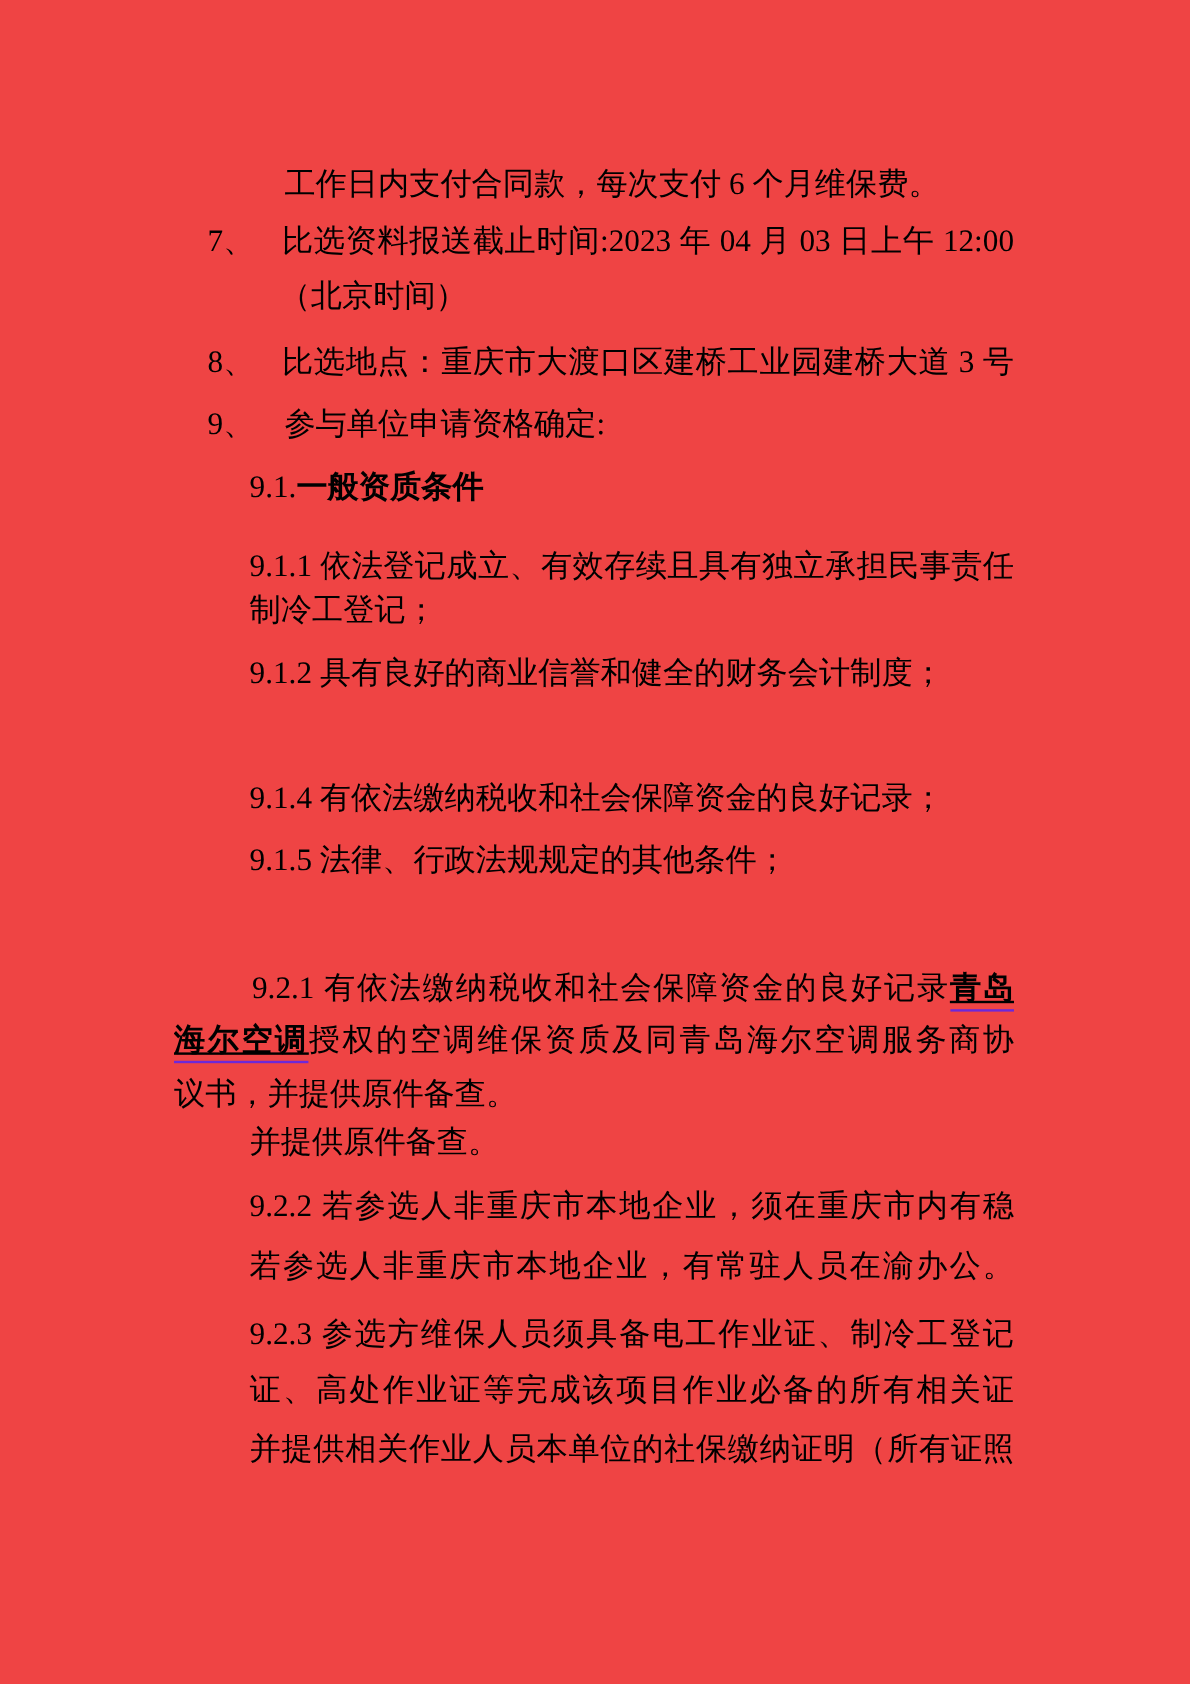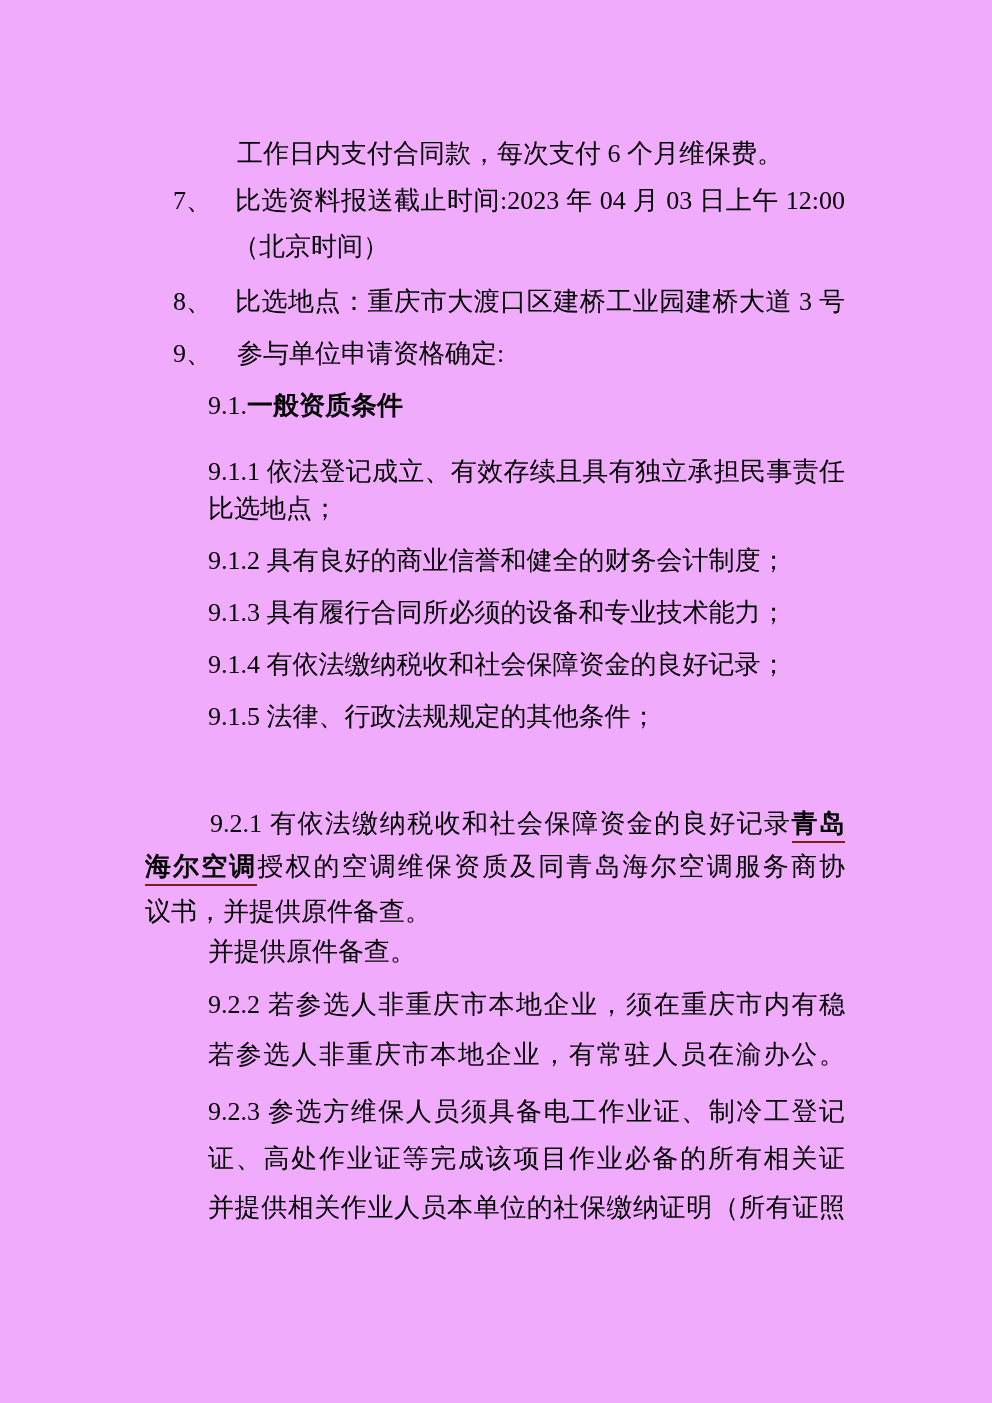--- a/index.html
+++ b/index.html
@@ -1,42 +1,43 @@
 <!DOCTYPE html>
 <html><head>
 <meta charset="utf-8">
 <style>
   html, body { margin: 0; padding: 0; background: #ffffff; }
   .page {
     position: relative;
     width: 992px;
     height: 1403px;
-    background: #f0abfc;
+    background: #ef4444;
     color: #000000;
     font-family: "Liberation Serif", "DejaVu Serif", serif;
     font-size: 26px;
     line-height: 36px;
     overflow: hidden;
   }
   .ln {
     position: absolute;
     white-space: nowrap;
   }
   .just {
     white-space: normal;
     text-align: justify;
     text-align-last: justify;
     overflow: hidden;
     height: 40px;
   }
   .bold { font-weight: bold; }
   .brand {
     font-weight: bold;
-    border-bottom: 2px solid #7f1d1d;
+    border-bottom: 2px solid #6d28d9;
     padding-bottom: 3px;
+    text-decoration: underline;
   }
   .gap { margin-left: 12px; }
 </style>
 </head>
 <body>
 
 <div class="page">
 
   <div class="ln" style="top:136px;left:237px">工作日内支付合同款，每次支付 6 个月维保费。</div>
 
@@ -48,25 +49,24 @@
   <div class="ln just" style="top:284px;left:235px;width:610px">比选地点：重庆市大渡口区建桥工业园建桥大道 3 号</div>
 
   <div class="ln" style="top:336px;left:173px">9、</div>
   <div class="ln" style="top:336px;left:237px">参与单位申请资格确定:</div>
 
   <div class="ln" style="top:388px;left:208px">
     <span>9.1.</span><span class="bold">一般资质条件</span>
   </div>
 
   <div class="ln just" style="top:454px;left:208px;width:637px">9.1.1 依法登记成立、有效存续且具有独立承担民事责任</div>
-  <div class="ln" style="top:491px;left:208px">比选地点；</div>
+  <div class="ln" style="top:491px;left:208px">制冷工登记；</div>
 
   <div class="ln" style="top:543px;left:208px">9.1.2 具有良好的商业信誉和健全的财务会计制度；</div>
 
-  <div class="ln" style="top:595px;left:208px">9.1.3 具有履行合同所必须的设备和专业技术能力；</div>
 
   <div class="ln" style="top:647px;left:208px">9.1.4 有依法缴纳税收和社会保障资金的良好记录；</div>
 
   <div class="ln" style="top:699px;left:208px">9.1.5 法律、行政法规规定的其他条件；</div>
 
 
   <div class="ln just" style="top:806px;left:210px;width:635px">
     <span>9.2.1 有依法缴纳税收和社会保障资金的良好记录</span><span class="brand">青岛</span>
   </div>
   <div class="ln" style="top:894px;left:145px">议书，并提供原件备查。</div>

